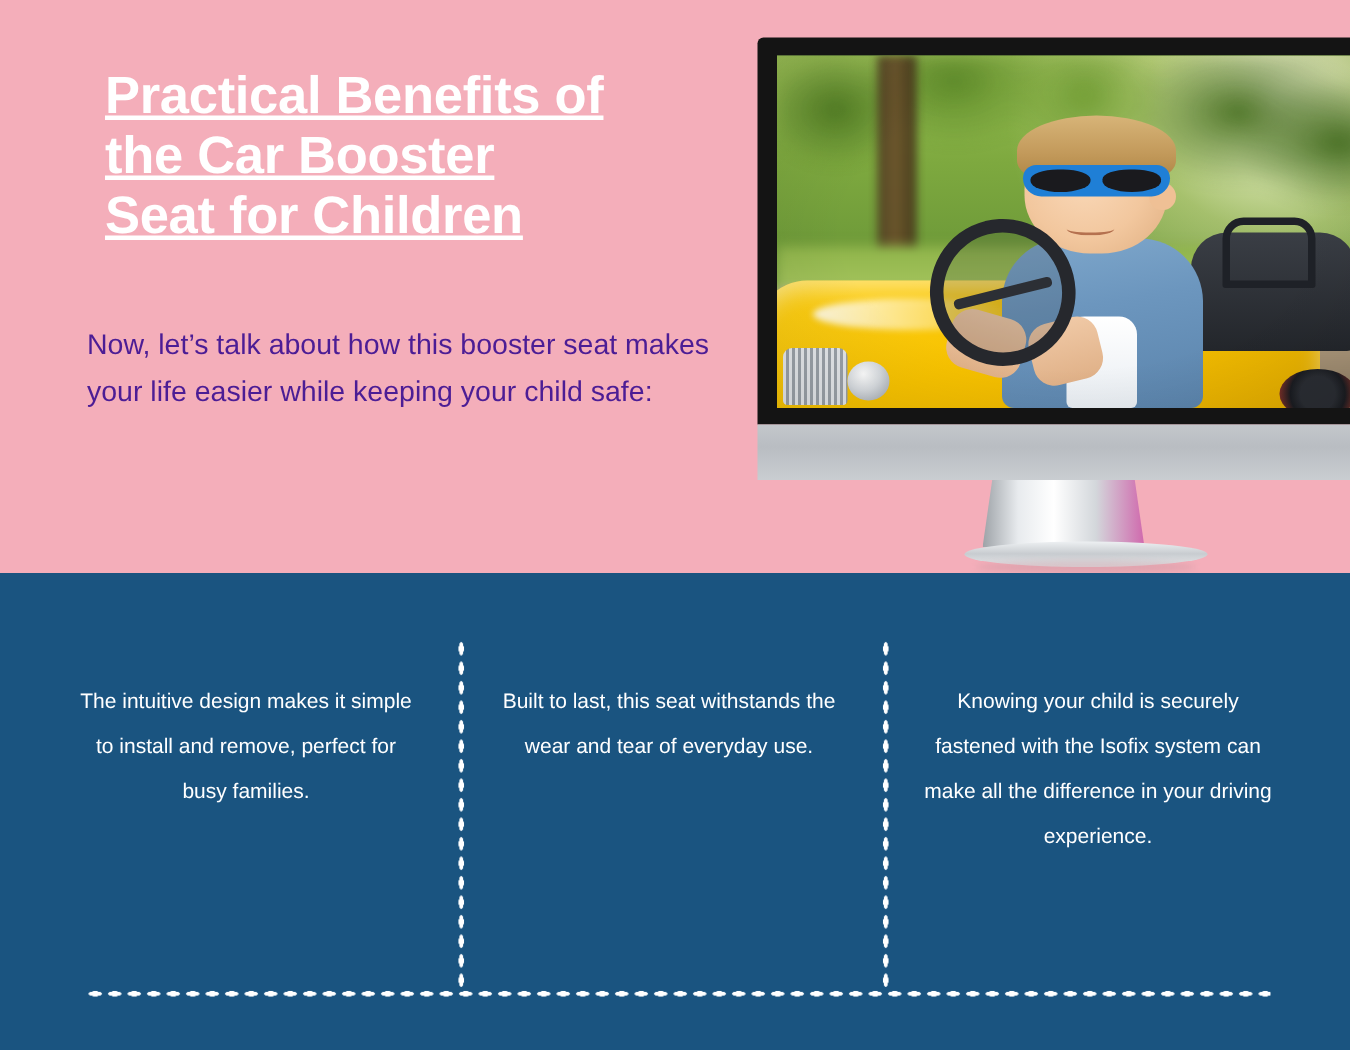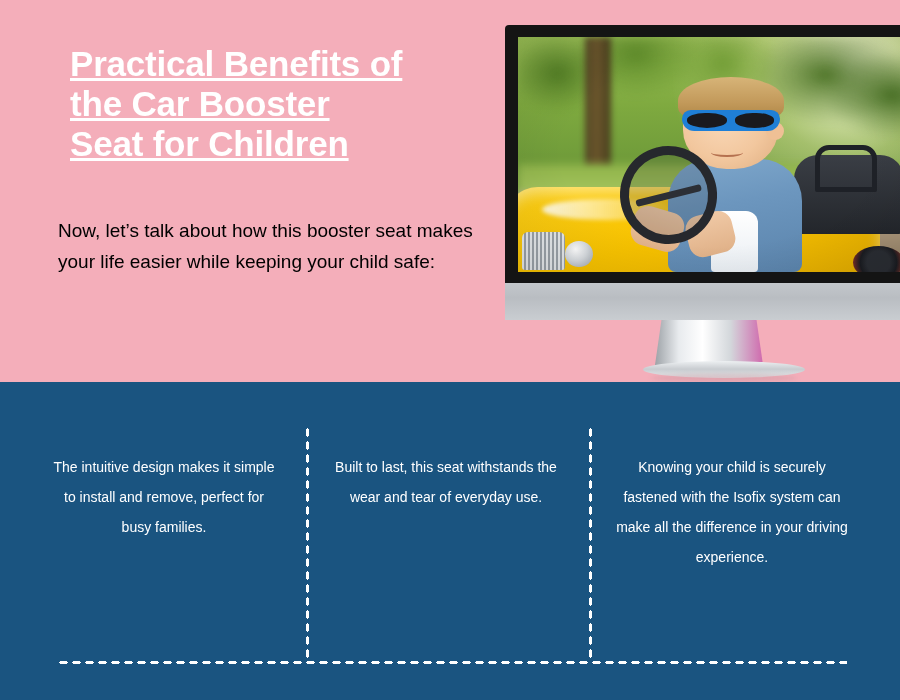--- a/index.html
+++ b/index.html
@@ -50,21 +50,21 @@
 
   .subcopy {
     position: absolute;
     left: 58px;
     top: 215px;
     width: 415px;
     margin: 0;
     font-size: 19px;
     line-height: 31px;
     font-weight: normal;
-    color: #000000;
+    color: #4c1d95;
   }
 
   
   .monitor {
     position: absolute;
     left: 505px;
     top: 25px;
   }
 
   .monitor-bezel {

